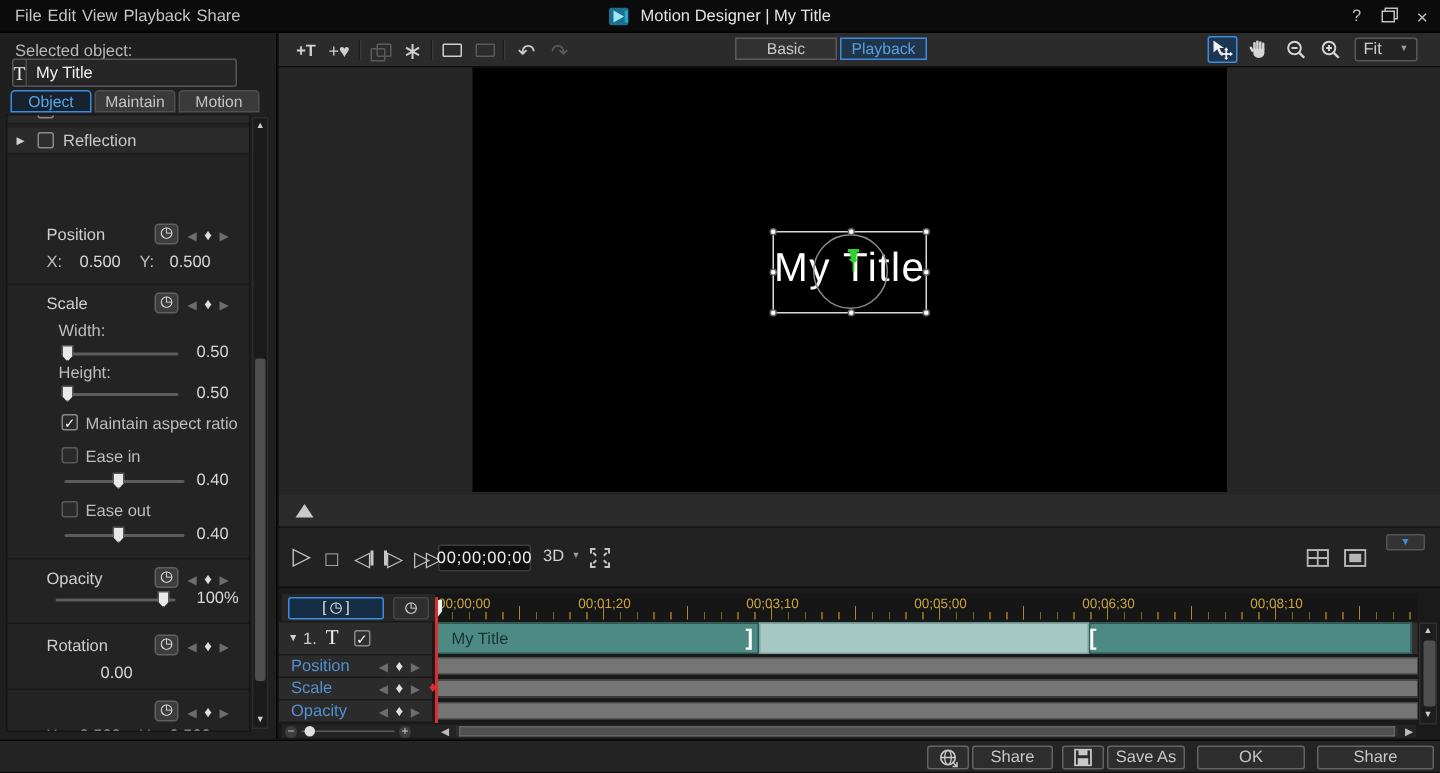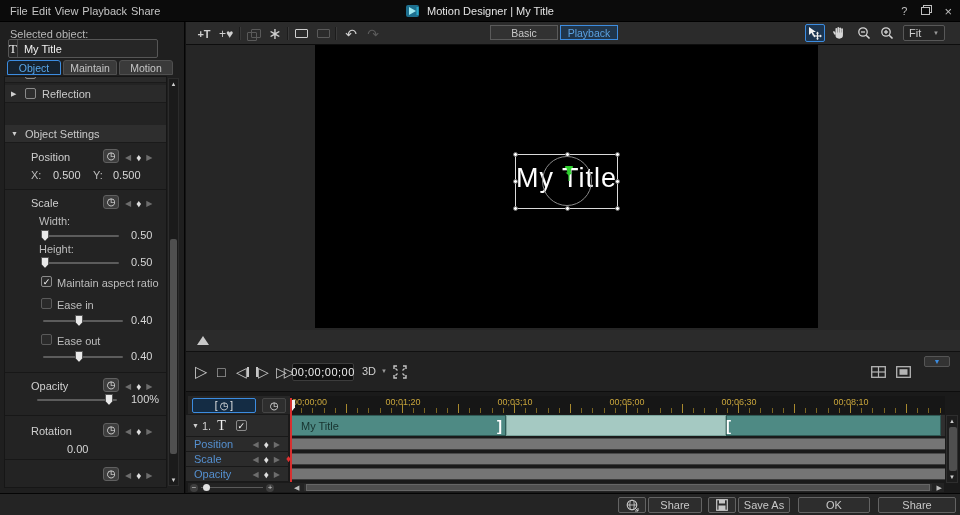--- a/index.html
+++ b/index.html
@@ -165,24 +165,20 @@
           <span class="chk"></span>
       </div>
 
       <div class="lp-row" style="top:8px">
         <span class="tri">▶</span>
         <span class="chk"></span>
         <span>Reflection</span>
       </div>
 
 
-      <div class="lp-row" style="top:48px;background:#2e2e2e">
-        <span class="tri">▼</span>
-        <span>Object Settings</span>
-      </div>
 
       <div class="sec-hd" style="top:72px">
         <span class="sec-label">Position</span>
       </div>
       <div class="kfbtn" style="left:98px;top:72px">
           <span>◷</span>
         </div>
       <div class="nav" style="left:120px;top:75px">
         <i>◀</i>
         <i class="d">♦</i>

